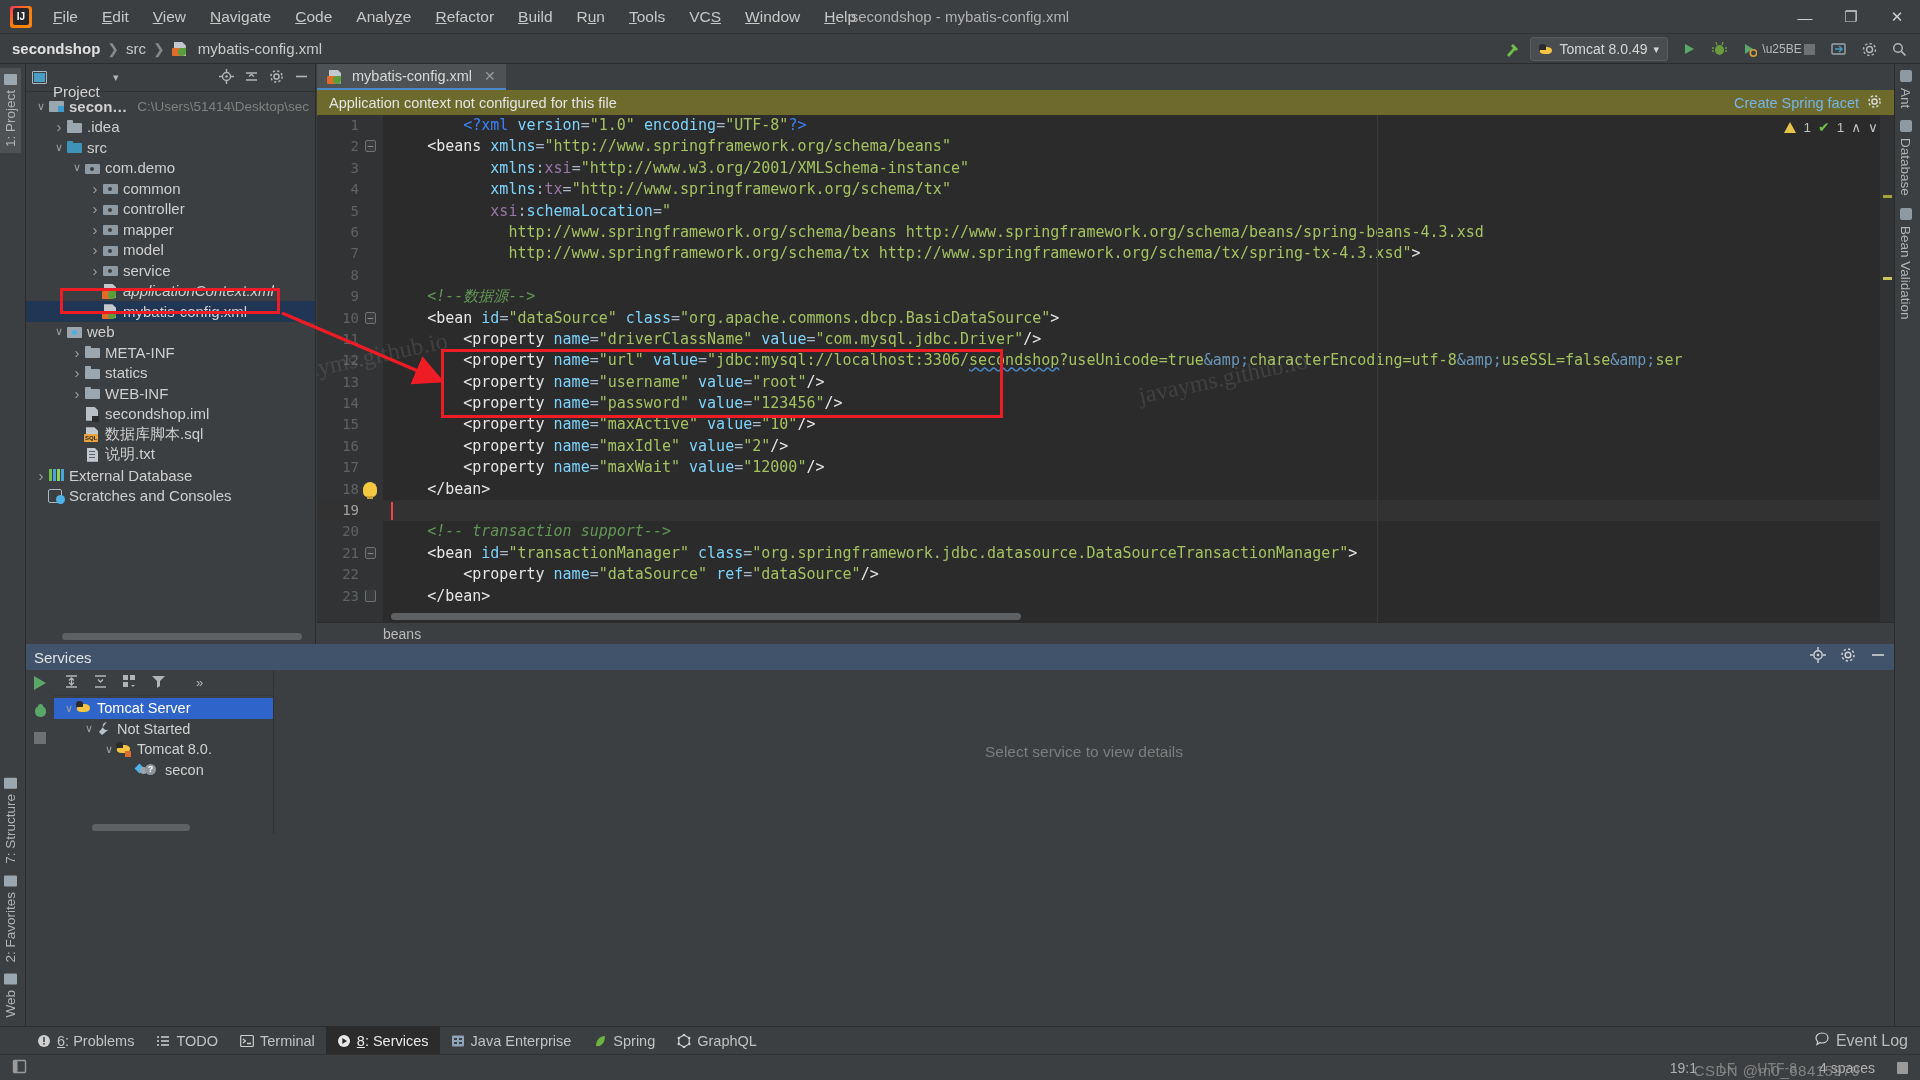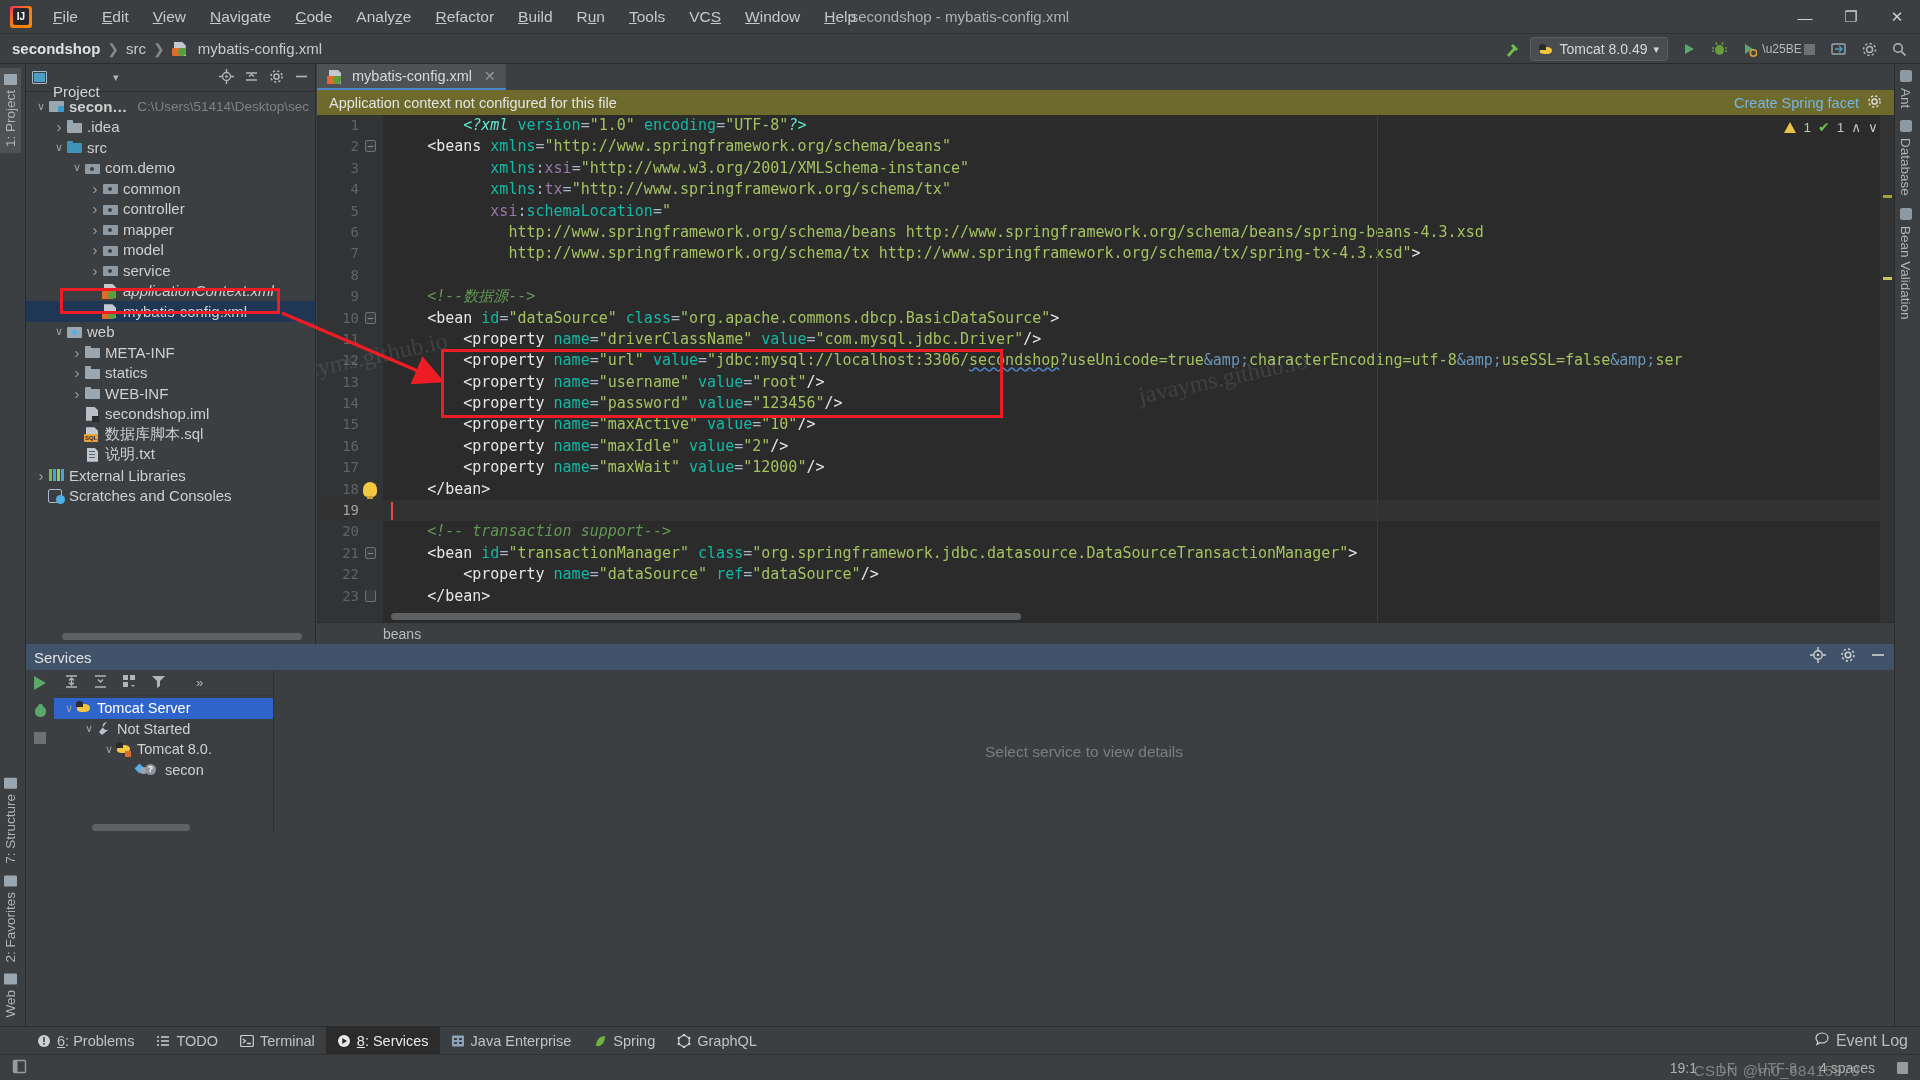--- a/index.html
+++ b/index.html
@@ -274,23 +274,23 @@
   }
   .bulb::after {
     content:""; position:absolute; left:4px; bottom:-2px; width:6px; height:3px;
     background:#caa22f;
   }
   .ln.caret-line { background: #323232; }
   .ln.caret-line .num { color: #a4a3a3; }
 
   
   .tag { color: #e5e5e5; }
-  .attr { color: #14b8a6; }
+  .attr { color: #7dd3fc; }
   .val { color: #a5c261; }
-  .pi  { color: #5eead4; font-style: italic; }
+  .pi  { color: #3b82f6; }
   .cmt { color: #629755; font-style: italic; }
   .ns  { color: #9876aa; }
   .ent { color: #6897bb; }
   .plain { color: #a9b7c6; }
   .ul-squiggle {
     text-decoration: underline wavy #4a88c7; text-decoration-skip-ink: none;
   }
 
   .caret {
     position: absolute; width: 2px; background: #ee4444; top: 2px; height: 18px;
@@ -680,21 +680,21 @@
         <span class="nlabel">数据库脚本.sql</span>
       </div>
       <div class="node" style="padding-left: 44px;">
         <span class="arrow none"></span>
         <span class="nicon ic-txt"></span>
         <span class="nlabel">说明.txt</span>
       </div>
       <div class="node" style="padding-left: 8px;">
         <span class="arrow" style="font-size: 15px;">›</span>
         <span class="nicon ic-lib"></span>
-        <span class="nlabel">External Libraries</span>
+        <span class="nlabel">External Database</span>
       </div>
       <div class="node" style="padding-left: 8px;">
         <span class="arrow none"></span>
         <span class="nicon ic-scratch"></span>
         <span class="nlabel">Scratches and Consoles</span>
       </div>
     </div>
   <div class="tree-hscroll"></div>
 </div>
 

